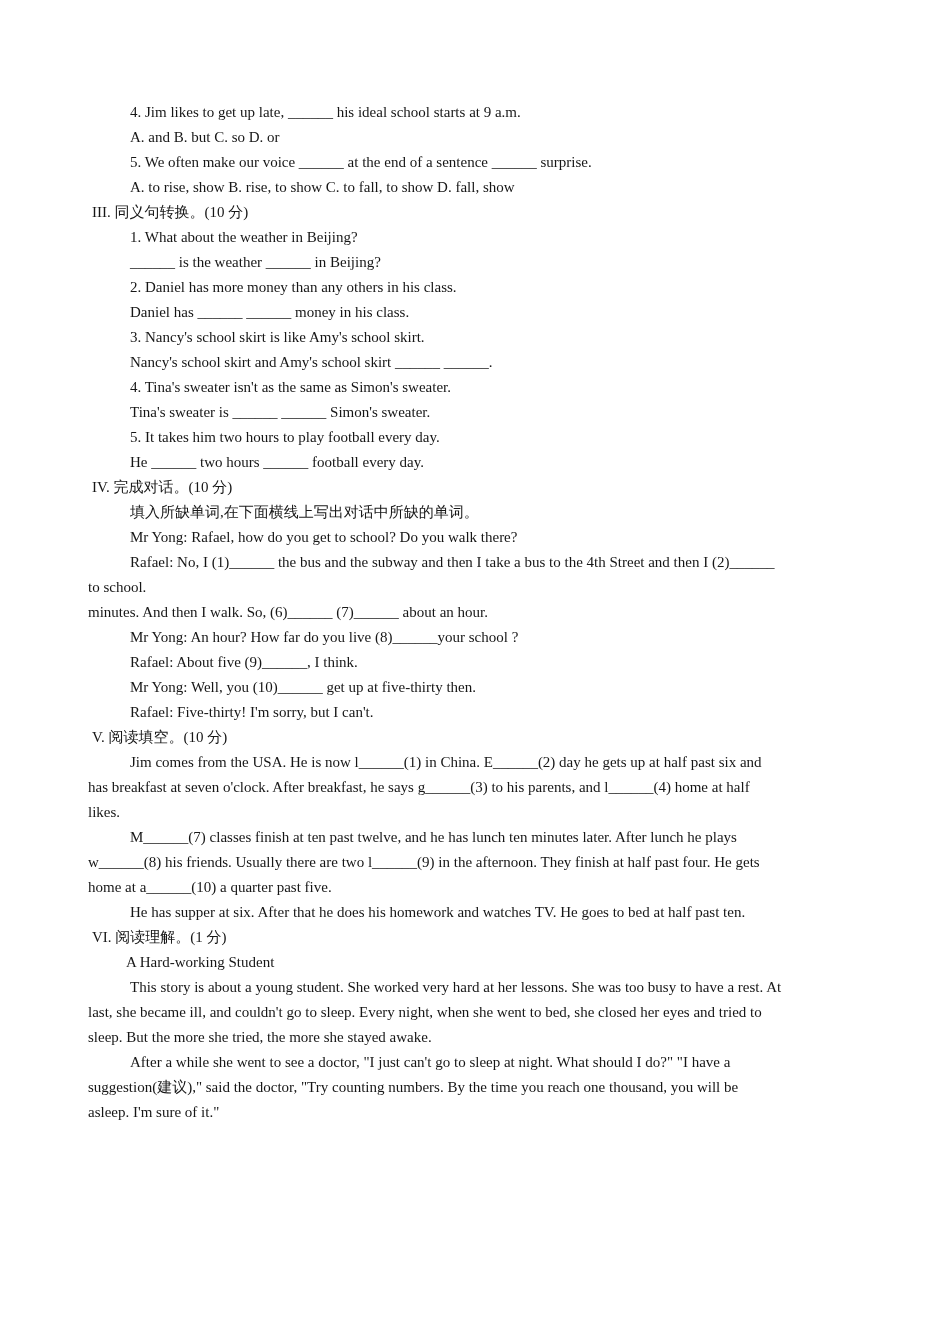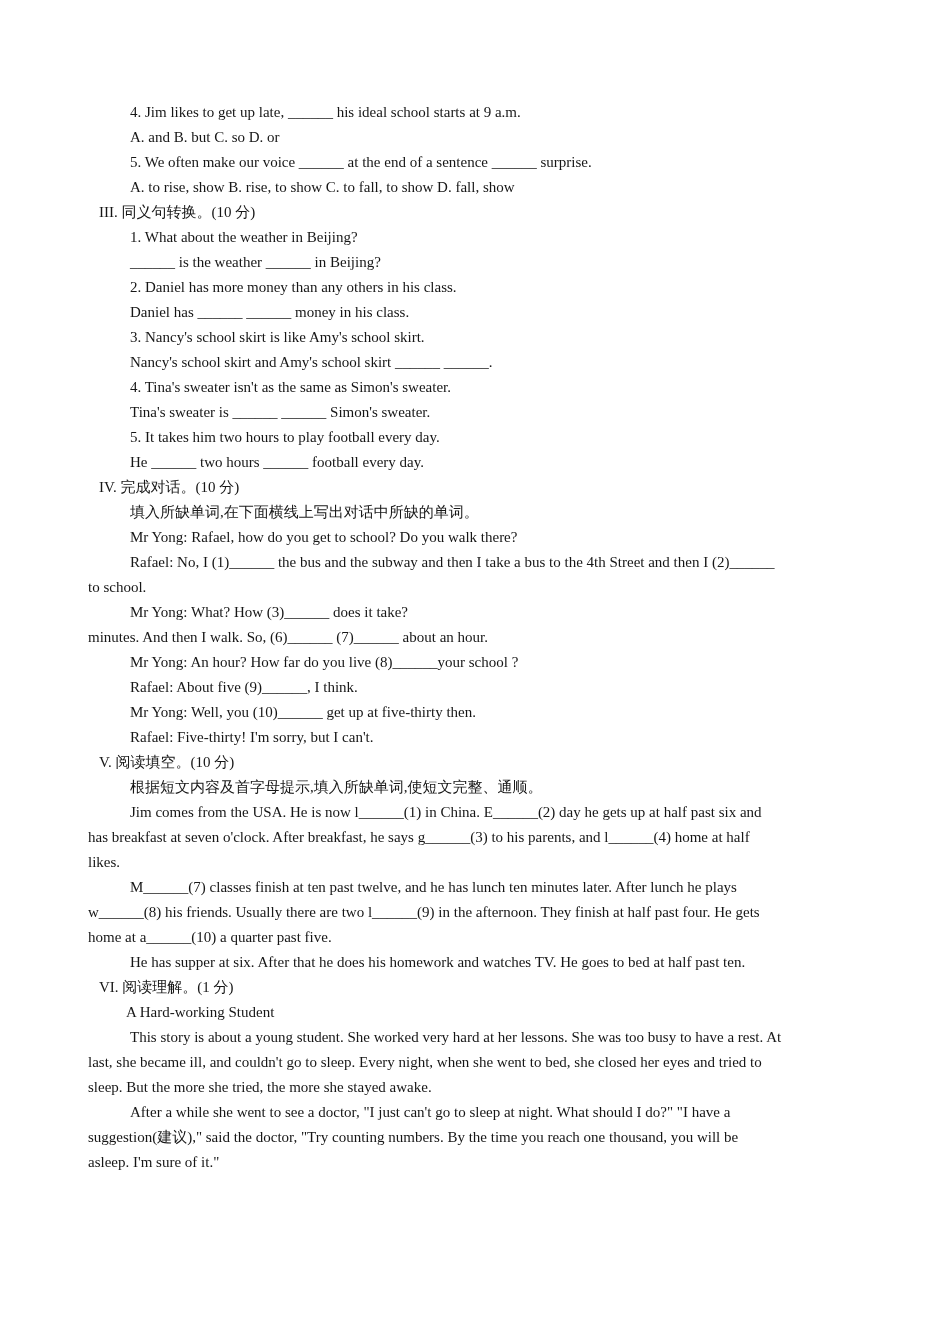--- a/index.html
+++ b/index.html
@@ -28,21 +28,21 @@
     white-space: pre;
   }
   .line.indent {
     margin-left: 42px;
   }
   .line.center {
     padding-left: 38px;
     white-space: normal;
   }
   .line.heading {
-    margin-left: 11px;
+    margin-left: 4px;
   }
 </style>
 </head>
 <body>
 
 <div class="page" style="background: rgb(255, 255, 255); color: rgb(22, 22, 22);">
     <div class="line indent">4. Jim likes to get up late, ______ his ideal school starts at 9 a.m.</div>
     <div class="line indent">A. and B. but C. so D. or</div>
     <div class="line indent">5. We often make our voice ______ at the end of a sentence ______ surprise.</div>
     <div class="line indent">A. to rise, show B. rise, to show C. to fall, to show D. fall, show</div>
@@ -55,28 +55,26 @@
     <div class="line indent">Nancy's school skirt and Amy's school skirt ______ ______.</div>
     <div class="line indent">4. Tina's sweater isn't as the same as Simon's sweater.</div>
     <div class="line indent">Tina's sweater is ______ ______ Simon's sweater.</div>
     <div class="line indent">5. It takes him two hours to play football every day.</div>
     <div class="line indent">He ______ two hours ______ football every day.</div>
     <div class="line heading">IV. 完成对话。(10 分)</div>
     <div class="line indent">填入所缺单词,在下面横线上写出对话中所缺的单词。</div>
     <div class="line indent">Mr Yong: Rafael, how do you get to school? Do you walk there?</div>
     <div class="line indent">Rafael: No, I (1)______ the bus and the subway and then I take a bus to the 4th Street and then I (2)______</div>
     <div class="line flush">to school.</div>
-    <div class="line indent">Mr Yong: What? How (3)______ does it take?</div>
     <div class="line flush">minutes. And then I walk. So, (6)______ (7)______ about an hour.</div>
     <div class="line indent">Mr Yong: An hour? How far do you live (8)______your school ?</div>
     <div class="line indent">Rafael: About five (9)______, I think.</div>
     <div class="line indent">Mr Yong: Well, you (10)______ get up at five-thirty then.</div>
     <div class="line indent">Rafael: Five-thirty! I'm sorry, but I can't.</div>
     <div class="line heading">V. 阅读填空。(10 分)</div>
-    <div class="line indent">根据短文内容及首字母提示,填入所缺单词,使短文完整、通顺。</div>
     <div class="line indent">Jim comes from the USA. He is now l______(1) in China. E______(2) day he gets up at half past six and</div>
     <div class="line flush">has breakfast at seven o'clock. After breakfast, he says g______(3) to his parents, and l______(4) home at half</div>
     <div class="line flush">likes.</div>
     <div class="line indent">M______(7) classes finish at ten past twelve, and he has lunch ten minutes later. After lunch he plays</div>
     <div class="line flush">w______(8) his friends. Usually there are two l______(9) in the afternoon. They finish at half past four. He gets</div>
     <div class="line flush">home at a______(10) a quarter past five.</div>
     <div class="line indent">He has supper at six. After that he does his homework and watches TV. He goes to bed at half past ten.</div>
     <div class="line heading">VI. 阅读理解。(1 分)</div>
     <div class="line center">A Hard-working Student</div>
     <div class="line indent">This story is about a young student. She worked very hard at her lessons. She was too busy to have a rest. At</div>

